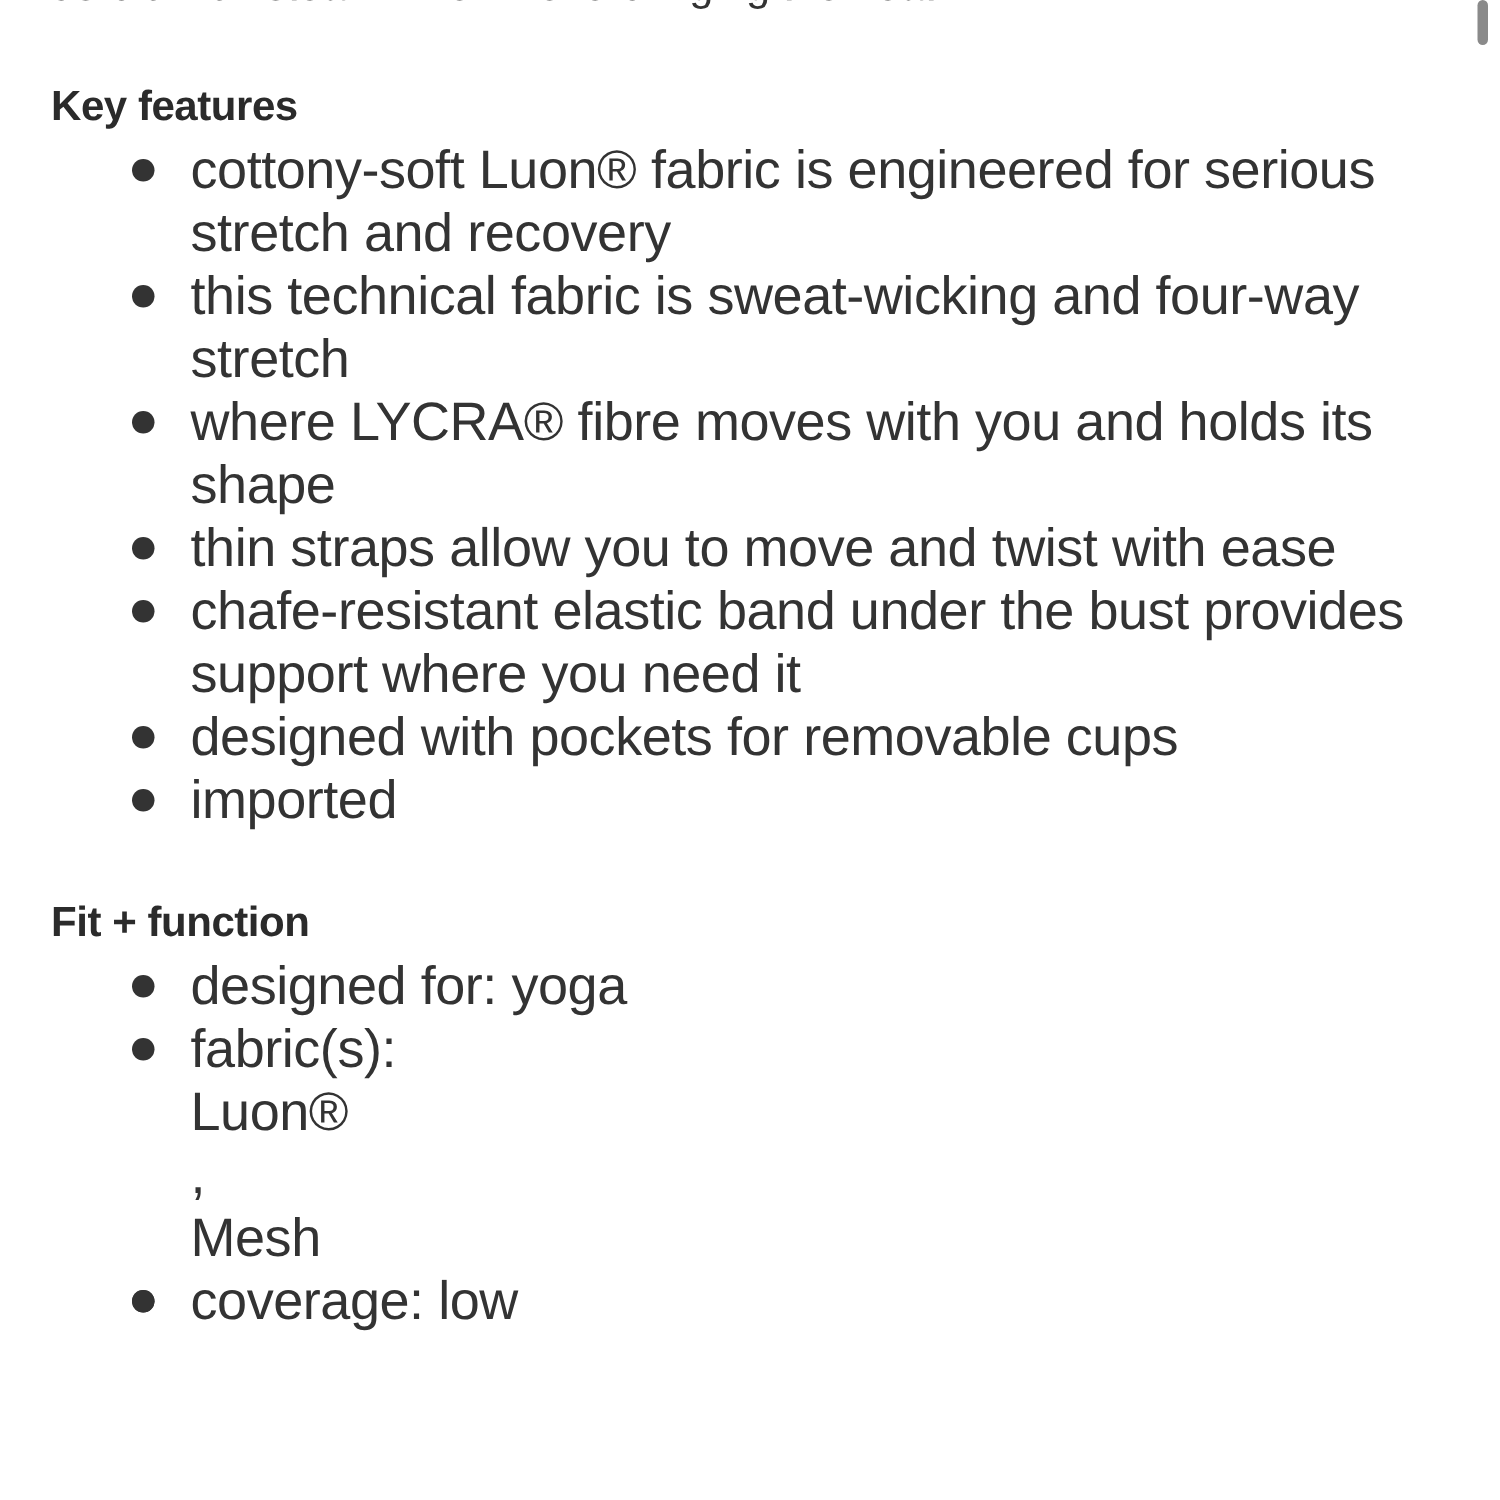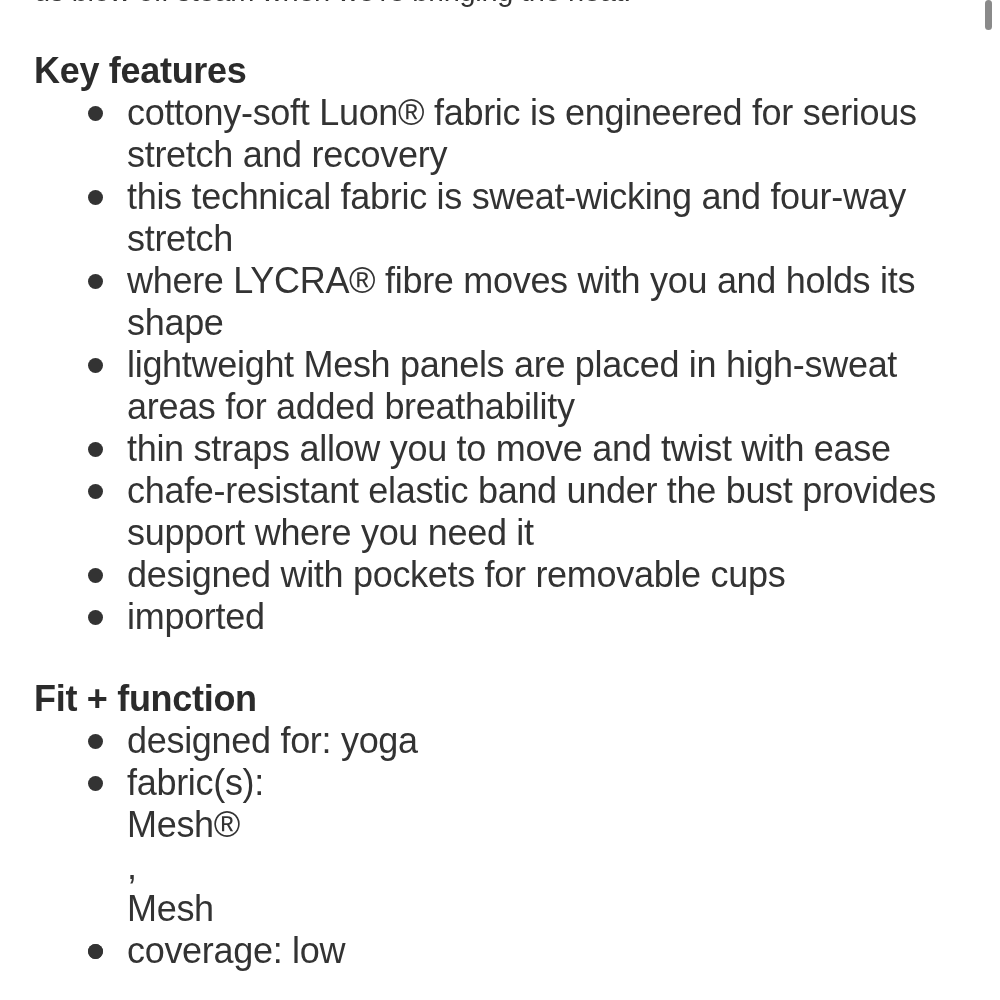--- a/index.html
+++ b/index.html
@@ -1,20 +1,20 @@
 <!DOCTYPE html>
 <html><head>
 <meta charset="utf-8">
 <style>
   html, body { margin:0; padding:0; background:#ffffff; }
   body { width:1000px; height:1000px; overflow:hidden; position:relative;
          font-family:"Liberation Sans", sans-serif; color:#333333; }
   .wrap { position:absolute; left:34px; top:-30px; width:940px; }
   .intro { font-size:29px; line-height:42px; margin:0; letter-spacing:-0.3px; }
-  h3 { font-size:36px; font-weight:700; margin:0; line-height:42px; color:#2b2b2b; letter-spacing:-0.3px; }
+  h3 { font-size:28px; font-weight:700; margin:0; line-height:42px; color:#2b2b2b; letter-spacing:-0.3px; }
   .sec1 { margin-top:38px; }
   .sec2 { margin-top:40px; }
   ul { list-style:none; margin:0; padding:0; }
   li { position:relative; padding-left:93px; font-size:36px; line-height:42px; letter-spacing:-0.3px; }
   li .dot { position:absolute; left:54px; top:14px; width:15px; height:15px; border-radius:50%; background:#333333; }
   li .sub { display:block; }
   .scrollbar { position:absolute; right:8px; top:0; width:7px; height:30px; background:#8a8a8a; border-radius:4px; }
 </style>
 </head>
 <body>
@@ -22,33 +22,32 @@
 <div class="scrollbar"></div>
 
 <div class="wrap">
   <p class="intro">us blow off steam when we're bringing the heat.</p>
 
   <h3 class="sec1">Key features</h3>
   <ul>
     <li><span class="dot"></span><span>cottony-soft Luon® fabric is engineered for serious stretch and recovery</span></li>
     <li><span class="dot"></span><span>this technical fabric is sweat-wicking and four-way stretch</span></li>
     <li><span class="dot"></span><span>where LYCRA® fibre moves with you and holds its shape</span></li>
-    <li><span class="dot"></span><span>lightweight Mesh panels are placed in high-sweat areas for added breathability</span></li>
     <li><span class="dot"></span><span>thin straps allow you to move and twist with ease</span></li>
     <li><span class="dot"></span><span>chafe-resistant elastic band under the bust provides support where you need it</span></li>
     <li><span class="dot"></span><span>designed with pockets for removable cups</span></li>
     <li><span class="dot"></span><span>imported</span></li>
   </ul>
 
   <h3 class="sec2">Fit + function</h3>
   <ul>
     <li><span class="dot"></span><span>designed for: yoga</span></li>
     <li>
         <span class="dot"></span>
       <span class="sub">fabric(s):</span>
-      <span class="sub">Mesh®</span>
+      <span class="sub">Luon®</span>
       <span class="sub">,</span>
       <span class="sub">Mesh</span>
     </li>
     <li><span class="dot"></span></li>
     <li><span class="dot"></span><span>coverage: low</span></li>
   </ul>
 </div>
 
 </body></html>

